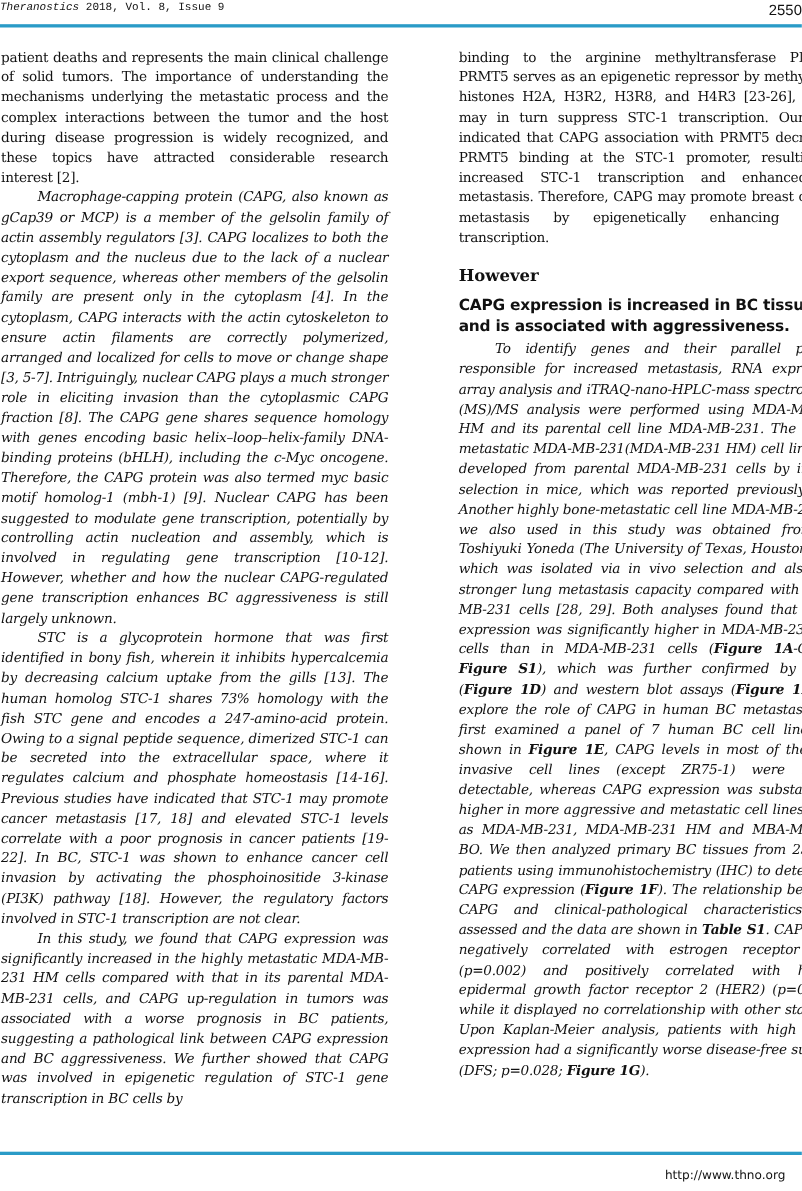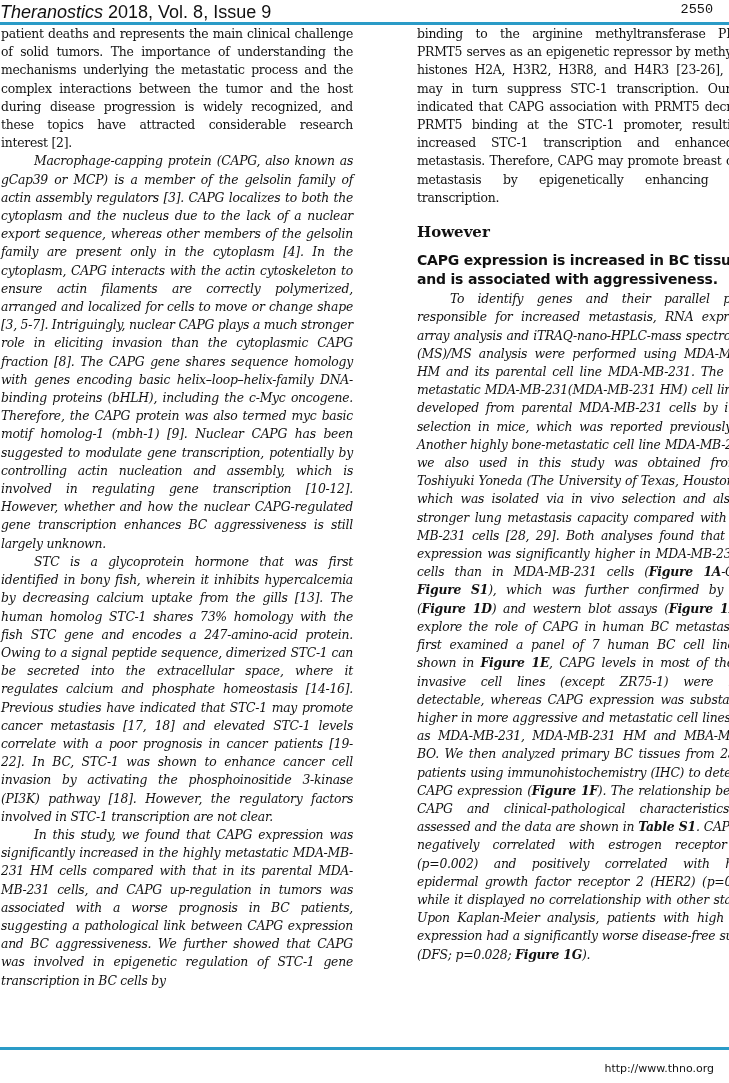--- a/index.html
+++ b/index.html
@@ -1,25 +1,25 @@
 <!DOCTYPE html>
 <html><head>
 <meta charset="utf-8">
 <style>
   html, body { margin: 0; padding: 0; background: #ffffff; }
   body { width: 729px; height: 1083px; position: relative; overflow: hidden; color: #111; }
   .header { position: absolute; left: 0; top: 0; width: 729px; height: 22px; }
-  .journal { position: absolute; left: 0; top: 2px; font-family: Liberation Sans, sans-serif; font-size: 18px; color: #111; }
+  .journal { position: absolute; left: 0; top: 2px; font-family: Liberation Mono, monospace; font-size: 10px; color: #111; }
   .journal i { font-style: italic; }
-  .pageno { position: absolute; right: 16px; top: 2px; font-family: Liberation Mono, monospace; font-size: 13.5px; }
+  .pageno { position: absolute; right: 0; top: 2px; font-family: Liberation Sans, sans-serif; font-size: 13.5px; }
   .rule { position: absolute; left: 0; width: 729px; height: 3px; background: #2a9bc7; }
   .rule.top { top: 22px; }
   .rule.bottom { top: 1047px; }
   .footer-url { position: absolute; right: 15px; top: 1062px; font-family: "DejaVu Sans", sans-serif; font-size: 11px; color: #111; }
-  .col { position: absolute; top: 25px; width: 352px; font-family: "DejaVu Serif", serif; font-size: 12.4px; line-height: 18.2px; letter-spacing: -0.25px; }
+  .col { position: absolute; top: 43px; width: 352px; font-family: "DejaVu Serif", serif; font-size: 12.4px; line-height: 18.2px; letter-spacing: -0.25px; }
   .col.left { left: 1px; }
   .col.right { left: 377px; width: 350px; margin-left: 40px; }
   p { margin: 0; text-align: justify; }
   p.indent { text-indent: 33px; font-style: italic; }
   h2.results { font-family: "DejaVu Serif", serif; font-weight: bold; font-size: 15px; margin: 16px 0 10px 0; letter-spacing: 0; }
   h3.subhead { font-family: "DejaVu Sans", sans-serif; font-weight: bold; font-size: 14px; line-height: 19px; margin: 0 0 1px 0; letter-spacing: -0.2px; }
   b { font-weight: bold; }
 </style>
 </head>
 <body>

